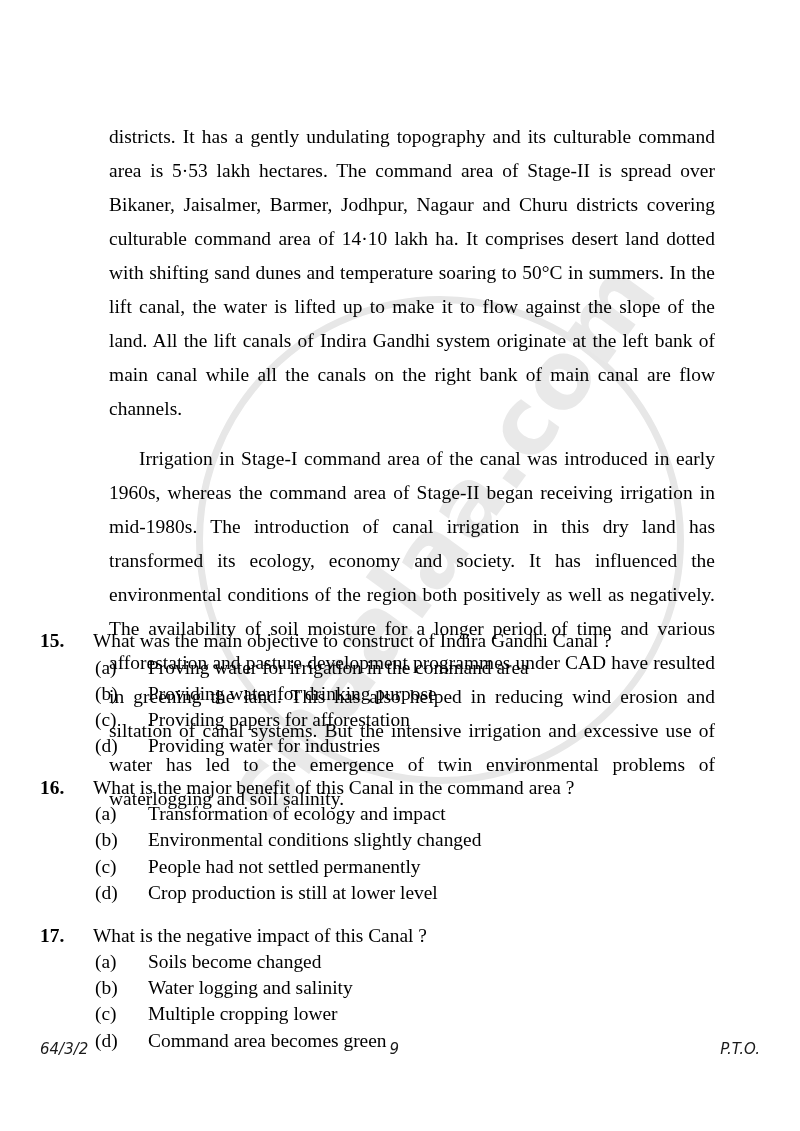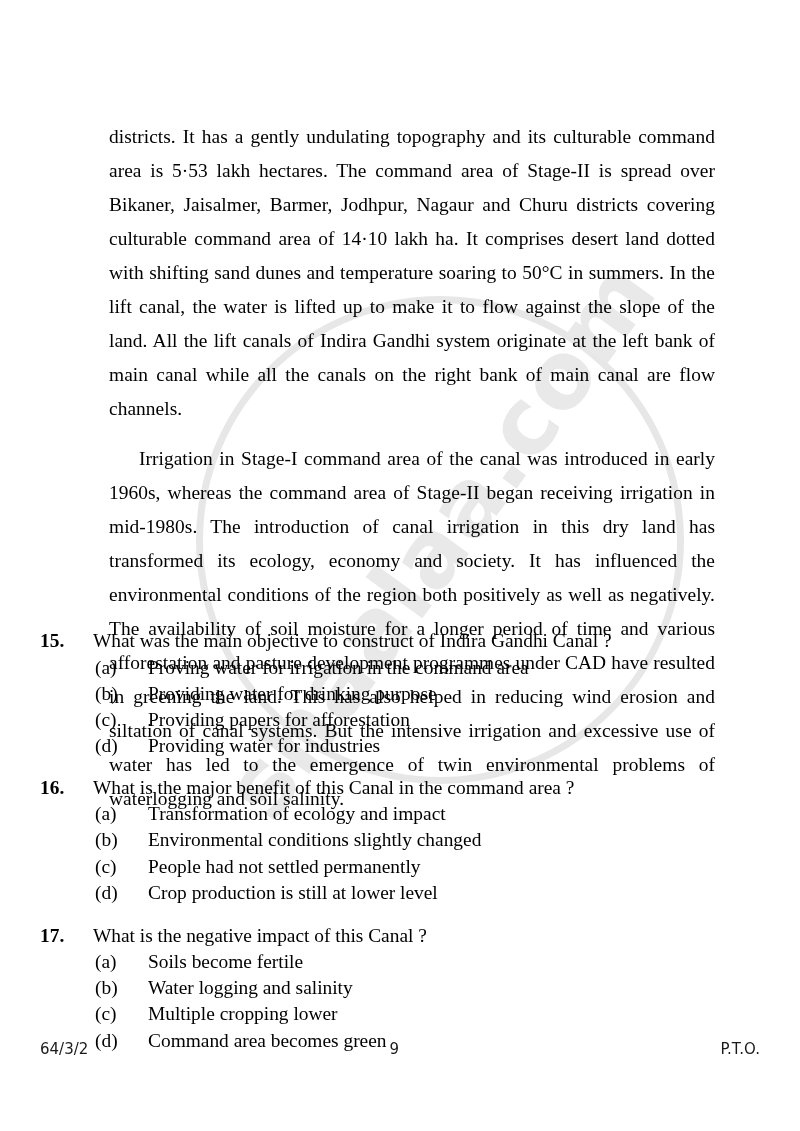--- a/index.html
+++ b/index.html
@@ -124,20 +124,21 @@
 
   
   .footer {
     position: absolute;
     left: 40px;
     top: 1040px;
     width: 720px;
     display: flex;
     align-items: flex-start;
     font-family: "DejaVu Sans", sans-serif;
+    font-style: italic;
     font-size: 15px;
     color: #1a1a1a;
   }
   .footer-code { flex: 0 0 auto; }
   .footer-page {
     flex: 1 1 auto;
     text-align: center;
     padding-right: 20px;
   }
   .footer-pto { flex: 0 0 auto; }
@@ -215,21 +216,21 @@
       </div>
     </div>
 
     <div class="qblock">
       <div class="qhead">
         <span class="qnum">17.</span>
         <span class="qtext">What is the negative impact of this Canal ?</span>
       </div>
       <div class="opt">
         <span class="optletter">(a)</span>
-        <span class="opttext">Soils become fertile</span>
+        <span class="opttext">Soils become changed</span>
       </div>
       <div class="opt">
         <span class="optletter">(b)</span>
         <span class="opttext">Water logging and salinity</span>
       </div>
       <div class="opt">
         <span class="optletter">(c)</span>
         <span class="opttext">Multiple cropping lower</span>
       </div>
       <div class="opt">

